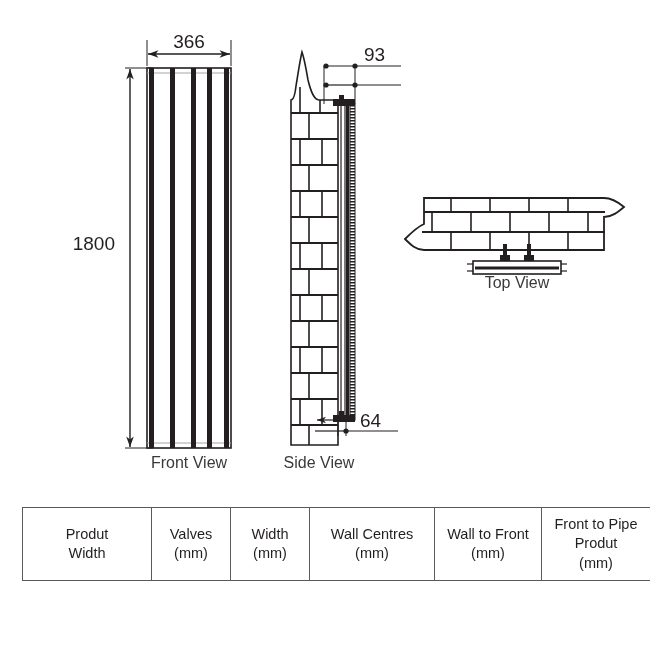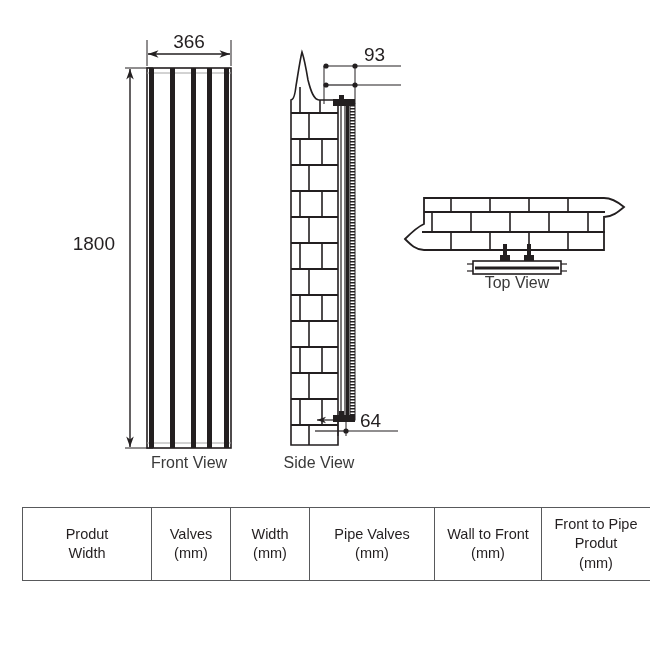--- a/index.html
+++ b/index.html
@@ -275,21 +275,21 @@
         </td>
         <td class="col-1">
           <span class="cell-line">Valves</span>
           <span class="cell-line">(mm)</span>
         </td>
         <td class="col-2">
           <span class="cell-line">Width</span>
           <span class="cell-line">(mm)</span>
         </td>
         <td class="col-3">
-          <span class="cell-line">Pipe Valves</span>
+          <span class="cell-line">Wall Centres</span>
           <span class="cell-line">(mm)</span>
         </td>
         <td class="col-4">
           <span class="cell-line">Wall to Front</span>
           <span class="cell-line">(mm)</span>
         </td>
         <td class="col-5">
           <span class="cell-line">Front to Pipe</span>
           <span class="cell-line">Produt</span>
           <span class="cell-line">(mm)</span>

